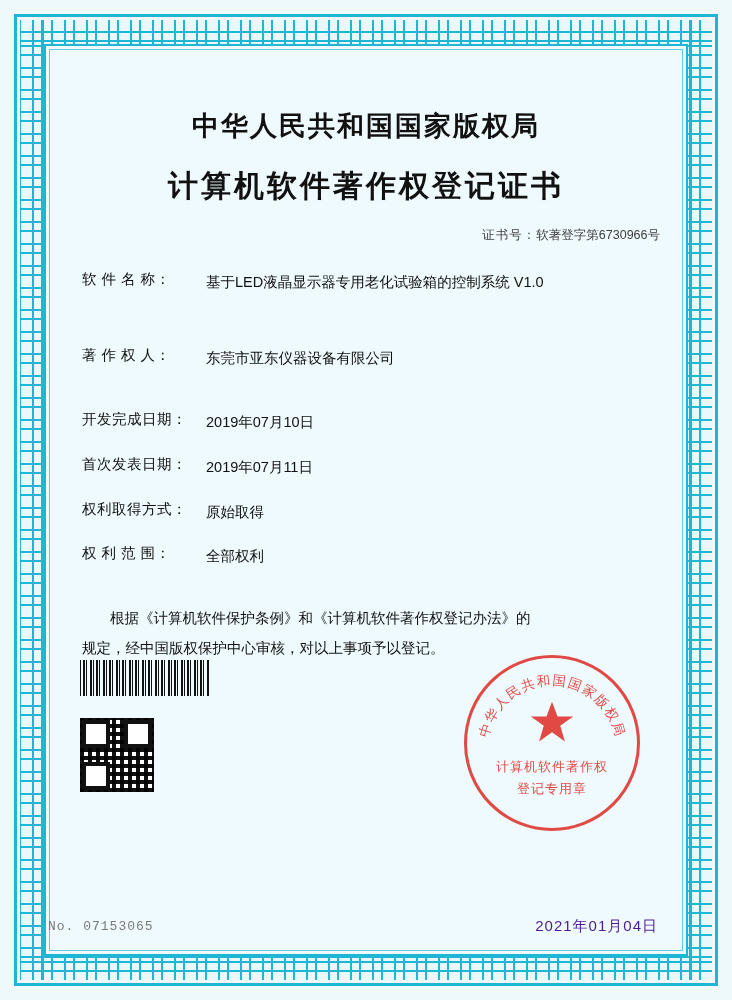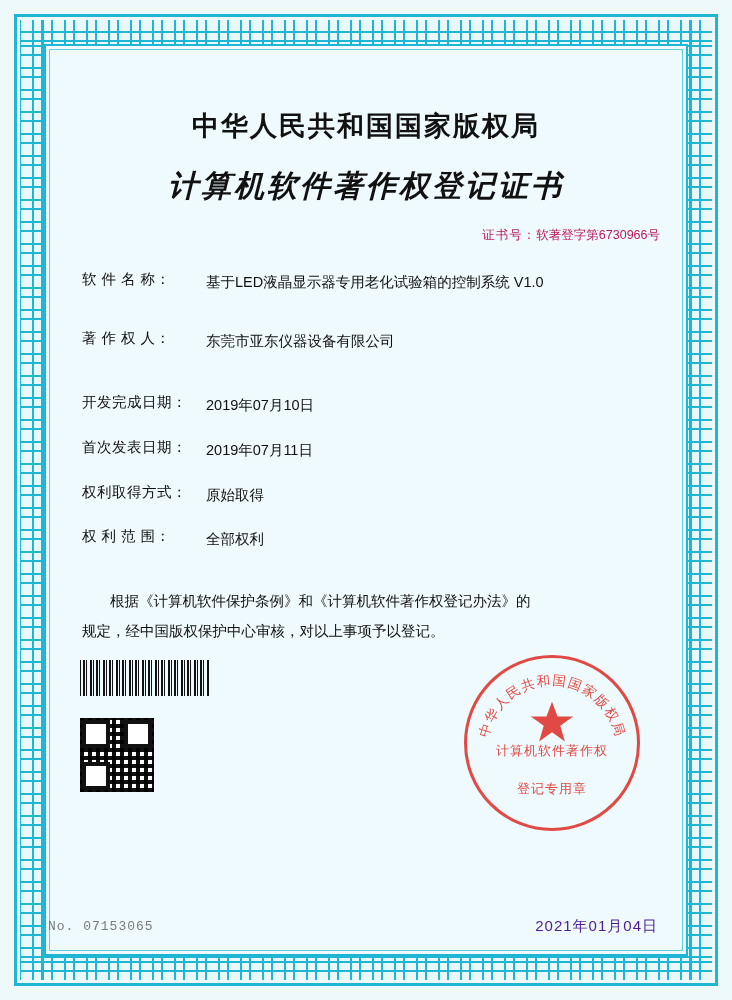--- a/index.html
+++ b/index.html
@@ -97,26 +97,25 @@
     margin-top: 48px;
   }
   .title-sub {
     text-align: center;
     font-family: "Liberation Serif", serif;
     font-size: 30px;
     font-weight: bold;
     letter-spacing: 3px;
     color: #111;
     margin-top: 22px;
-    font-style: italic;
   }
   .cert-no {
     text-align: right;
     font-size: 12.5px;
-    color: #be185d;
+    color: #404040;
     margin-top: 20px;
     padding-right: 12px;
     font-family: "Liberation Sans", sans-serif;
   }
   .cert-no .label {
     letter-spacing: 1px;
   }
   .fields {
     margin-top: 26px;
     padding-left: 22px;
@@ -136,21 +135,21 @@
     letter-spacing: 0.5px;
     color: #111;
     white-space: nowrap;
   }
   .field-value {
     flex: 1;
     font-size: 14.5px;
     color: #111;
     line-height: 1.7;
   }
-  .row-name { margin-bottom: 34px; }
+  .row-name { margin-bottom: 51px; }
   .row-owner { margin-bottom: 40px; }
   .row-gap { margin-bottom: 20px; }
 
   .paragraph {
     margin-top: 34px;
     padding-left: 22px;
     padding-right: 14px;
     font-size: 14.5px;
     line-height: 2.1;
     color: #111;
@@ -235,21 +234,21 @@
   }
   .seal-line1, .seal-line2 {
     position: absolute;
     width: 100%;
     text-align: center;
     font-family: "Liberation Serif", serif;
     font-size: 13px;
     color: #e0322b;
     letter-spacing: 1px;
   }
-  .seal-line1 { top: 84px; }
+  .seal-line1 { top: 100px; }
   .seal-line2 { top: 122px; }
 
   
   .footer-no {
     position: absolute;
     left: 48px;
     bottom: 66px;
     font-size: 13px;
     color: #7a7a7a;
     font-family: "Liberation Mono", monospace;

